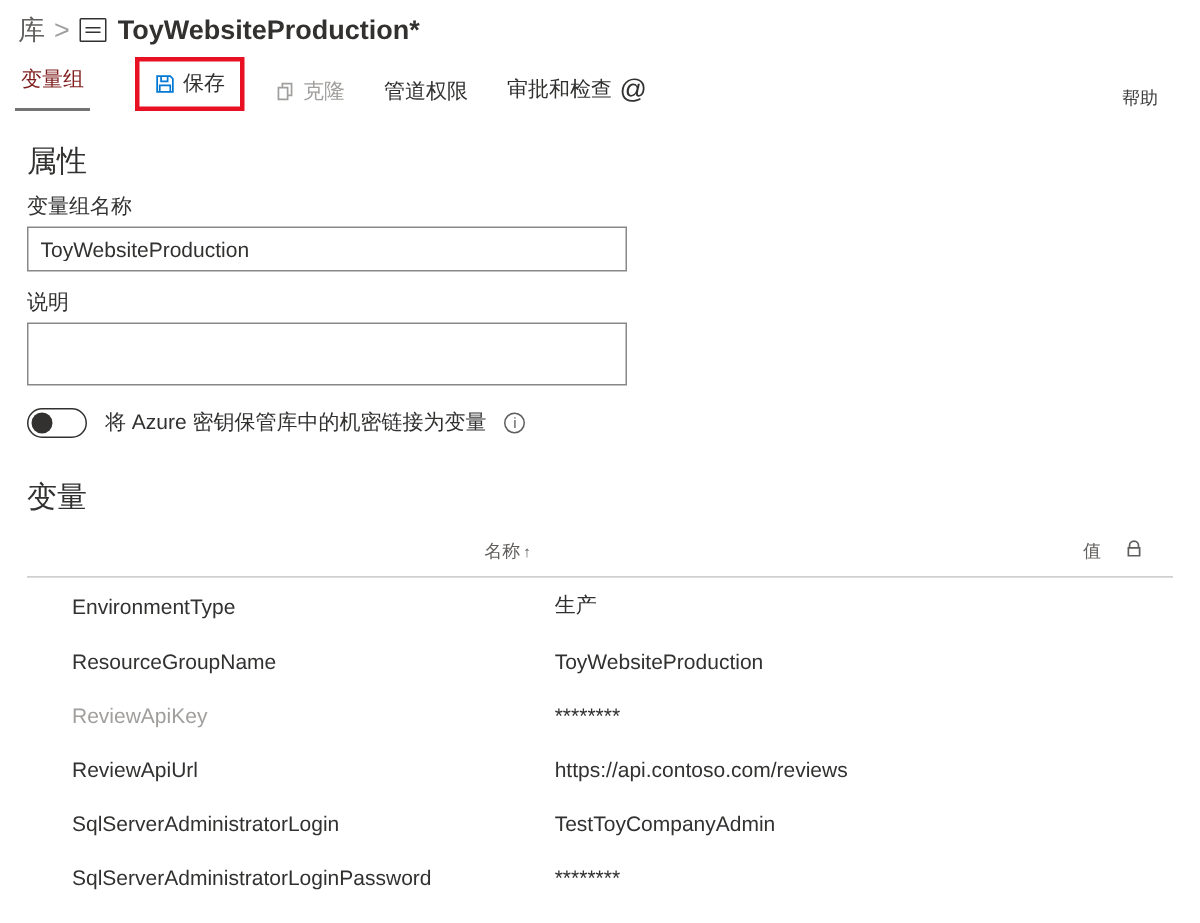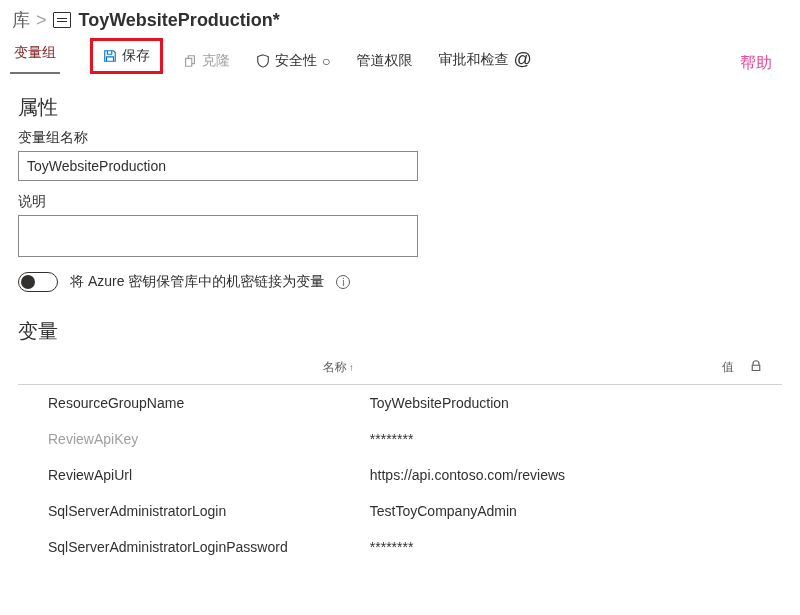--- a/index.html
+++ b/index.html
@@ -57,21 +57,21 @@
       color: #323130; cursor: pointer;
       padding: 4px 6px;
     }
     .cmd.disabled { color: #a19f9d; cursor: default; }
     .cmd svg { display: block; }
     .cmd.save-hl {
       border: 3px solid #e81123;
       padding: 6px 10px;
     }
     .spacer { flex: 1; }
-    .help { color: #ec4899; font-size: 16px; cursor: pointer; margin-right: 18px; }
+    .help { color: #404040; font-size: 12px; cursor: pointer; margin-right: 18px; }
     .section { padding: 8px 18px; }
     .section h2 {
       font-size: 20px; font-weight: 400; color: #323130; margin: 6px 0 8px 0;
     }
     .field { margin-bottom: 12px; }
     .field-label { font-size: 14px; color: #323130; margin-bottom: 4px; }
     .text-input {
       width: 400px; height: 30px;
       border: 1px solid #8a8886;
       padding: 4px 8px;
@@ -139,27 +139,20 @@
         <span>保存</span>
       </div>
 
       <div class="cmd disabled">
         <svg width="14" height="14" viewBox="0 0 16 16">
             <path fill="none" stroke="#a19f9d" stroke-width="1.3" d="M3 5h7v9H3z M6 5V2h7v9h-3"></path>
           </svg>
         <span>克隆</span>
       </div>
 
-      <div class="cmd">
-        <svg width="14" height="14" viewBox="0 0 16 16">
-            <path fill="none" stroke="#323130" stroke-width="1.2" d="M8 1l6 2v5c0 4-3 6-6 7-3-1-6-3-6-7V3z"></path>
-          </svg>
-        <span>安全性</span>
-        <span>○</span>
-      </div>
 
       <div class="cmd">
         <span>管道权限</span>
       </div>
 
       <div class="cmd">
         <span>审批和检查</span>
         <span class="at-glyph">@</span>
       </div>
 
@@ -200,20 +193,25 @@
           <th>值</th>
           <th class="lock-col">
             <svg width="12" height="12" viewBox="0 0 16 16">
                 <path fill="none" stroke="#605e5c" stroke-width="1.5" d="M4 7V5a4 4 0 018 0v2 M3 7h10v7H3z"></path>
               </svg>
           </th>
         </tr>
       </thead>
       <tbody id="var-rows">
           <tr>
+            <td class="name-cell">EnvironmentType</td>
+            <td>生产</td>
+            <td></td>
+          </tr>
+          <tr>
             <td class="name-cell">ResourceGroupName</td>
             <td>ToyWebsiteProduction</td>
             <td></td>
           </tr>
           <tr class="locked">
             <td class="name-cell">ReviewApiKey</td>
             <td>********</td>
             <td></td>
           </tr>
           <tr>

